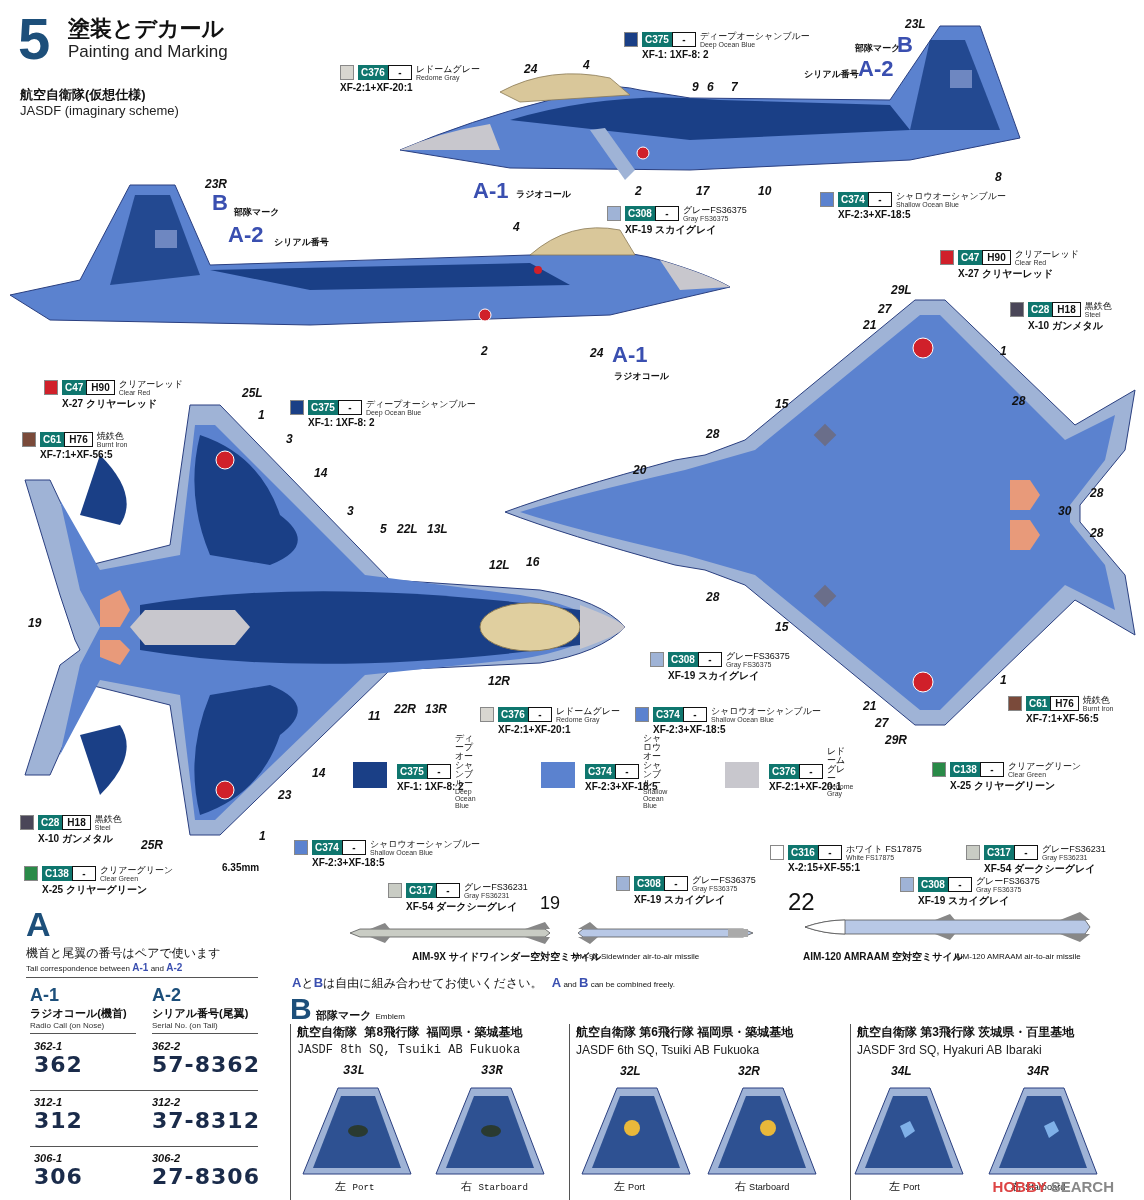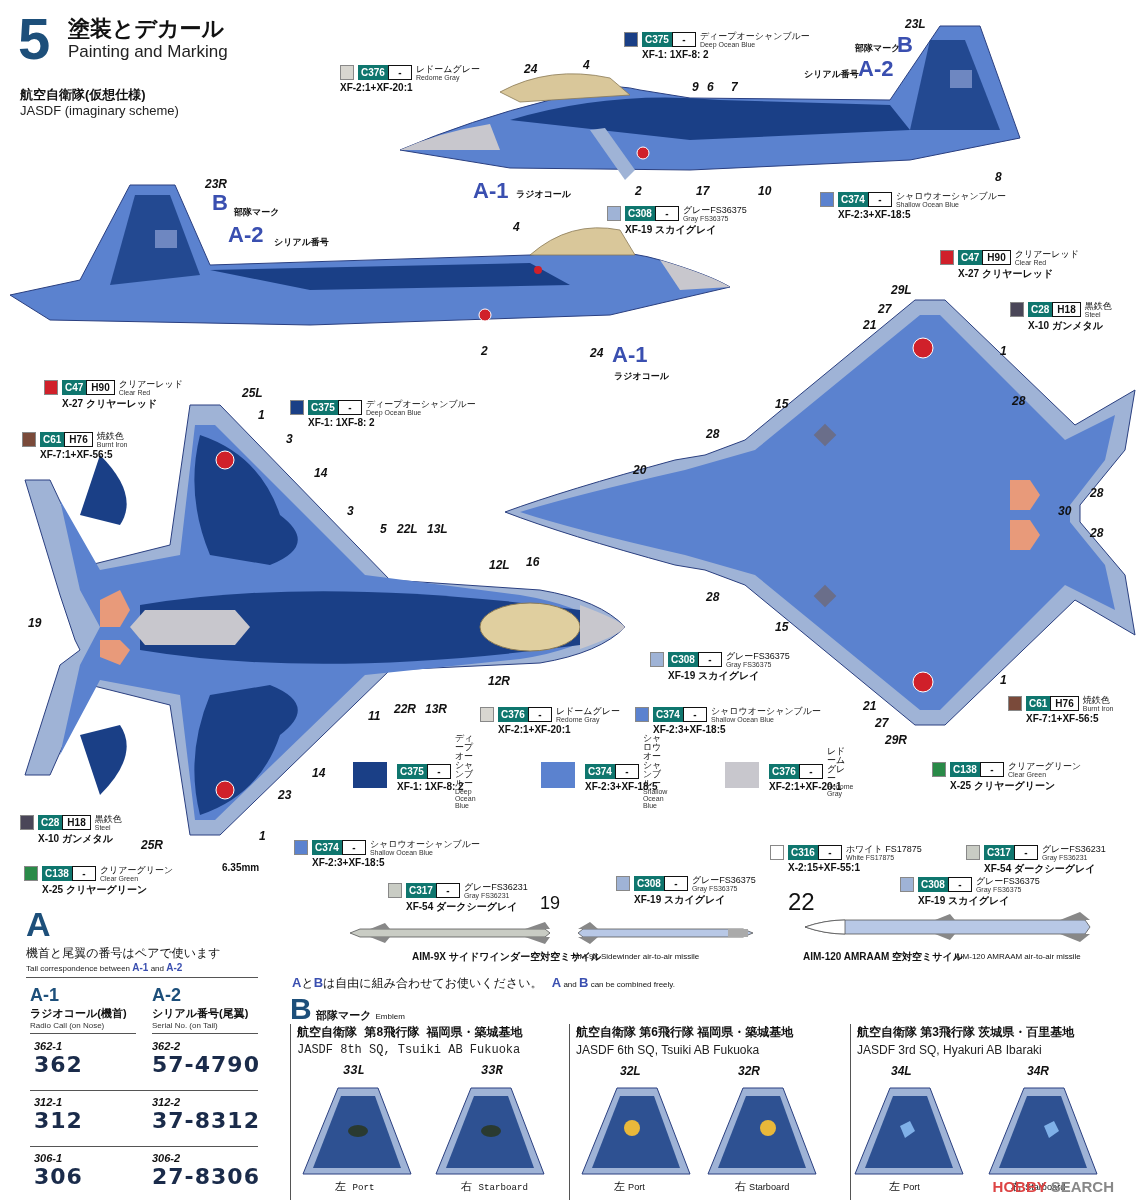--- a/index.html
+++ b/index.html
@@ -544,21 +544,21 @@
 </div>
 <div class="divider" style="left:30px;top:1033px;width:106px;"></div>
 <div class="divider" style="left:152px;top:1033px;width:106px;"></div>
 
 <div class="abs" style="left:34px;top:1040px;">
   <div class="serial-small">362-1</div>
   <div class="serial-big">362</div>
 </div>
 <div class="abs" style="left:152px;top:1040px;">
   <div class="serial-small">362-2</div>
-  <div class="serial-big">57-4790</div>
+  <div class="serial-big">57-8362</div>
 </div>
 <div class="divider" style="left:30px;top:1090px;width:228px;"></div>
 <div class="abs" style="left:34px;top:1096px;">
   <div class="serial-small">312-1</div>
   <div class="serial-big">312</div>
 </div>
 <div class="abs" style="left:152px;top:1096px;">
   <div class="serial-small">312-2</div>
   <div class="serial-big">37-8312</div>
 </div>

